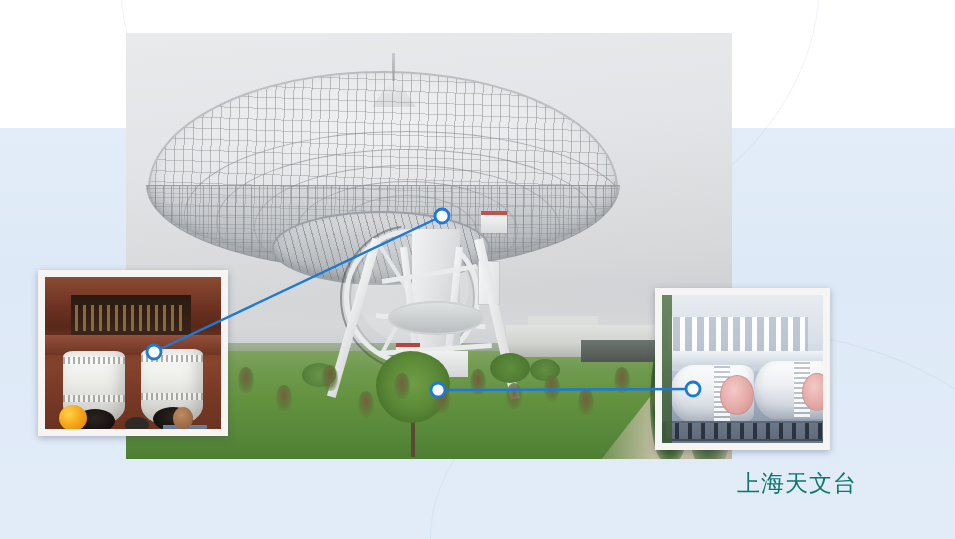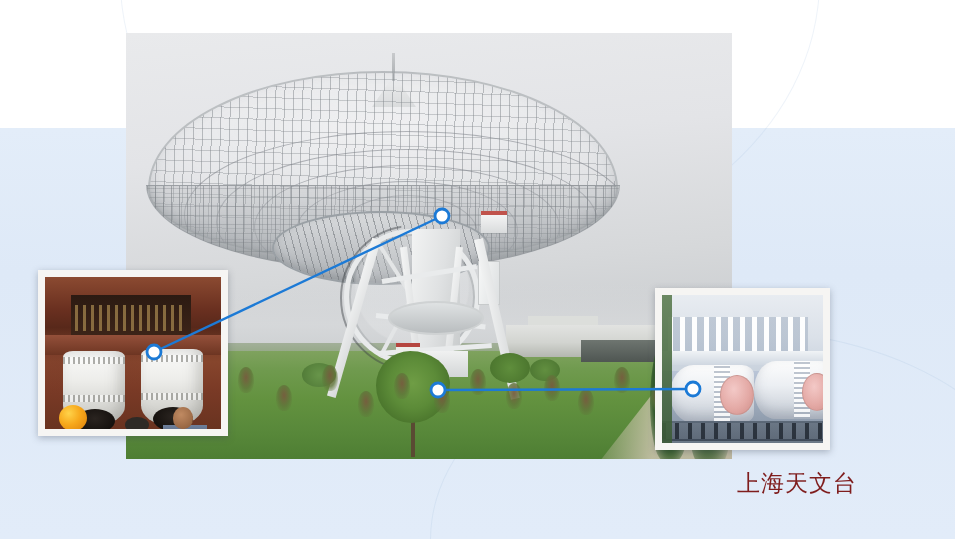--- a/index.html
+++ b/index.html
@@ -396,21 +396,21 @@
     position: absolute; left: 0; top: 0;
     width: 955px; height: 539px;
     pointer-events: none;
   }
   
   #caption {
     position: absolute;
     left: 737px; top: 468px;
     font-size: 23px;
     line-height: 30px;
-    color: #7f1d1d;
+    color: #0f766e;
     letter-spacing: 1px;
     white-space: nowrap;
     font-family: "DejaVu Sans", sans-serif;
   }
 </style>
 </head>
 <body>
 
 <div id="slide">
 

